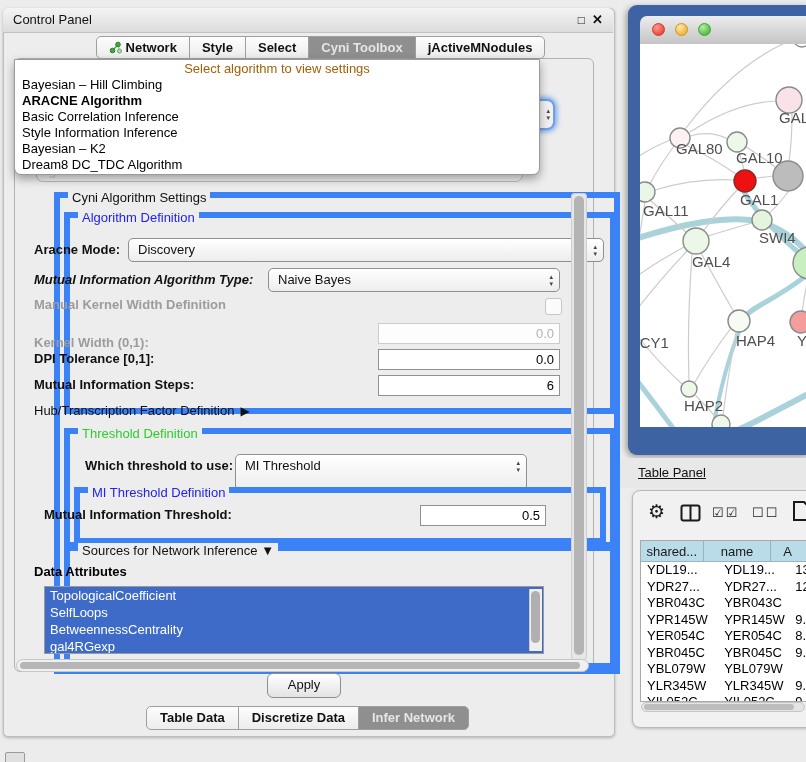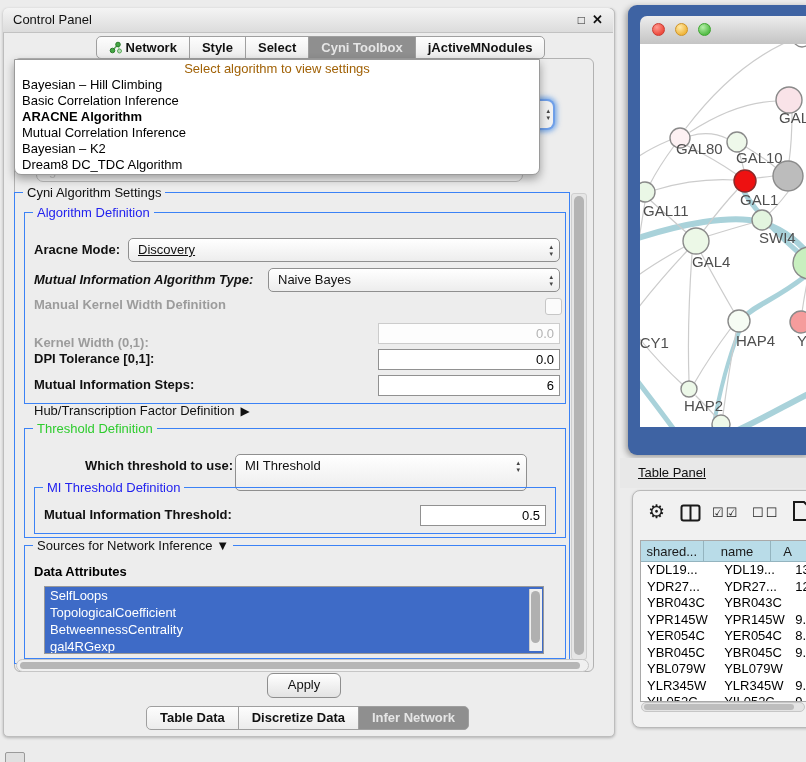--- a/index.html
+++ b/index.html
@@ -35,21 +35,21 @@
       padding-left:12px;color:#c9c9c9;box-sizing:border-box;}
 
   
   #algo-popup{position:absolute;left:14px;top:59px;width:524px;height:114px;background:#fff;
       border:1px solid #9a9a9a;border-radius:0 0 7px 7px;box-shadow:0 4px 10px rgba(0,0,0,.35);z-index:30;}
   #algo-prompt{height:17px;line-height:17px;text-align:center;color:#a16207;font-size:13px;}
   .algo-item{height:16px;line-height:16px;font-size:13px;padding-left:7px;color:#000;}
   .algo-item.bold{font-weight:bold;}
 
   
-  .group{position:absolute;border:1px solid #3b82f6;z-index:3;}
+  .group{position:absolute;border:6px solid #3b82f6;z-index:3;margin-left:40px;}
   .gtitle{position:absolute;top:-8px;left:8px;background:#ededed;padding:0 4px;font-size:13px;color:#111;white-space:nowrap;}
   .gtitle.blue{color:#2222ee;}
   .gtitle.green{color:#2ecc2e;}
 
   .flabel{position:absolute;font-size:13px;font-weight:bold;color:#111;white-space:nowrap;z-index:3;line-height:24px;}
   .flabel.gray{color:#9c9c9c;}
 
   .combo{position:absolute;border:1px solid #8f8f8f;border-radius:5px;background:linear-gradient(#ffffff,#ededed);
       font-size:13px;line-height:22px;padding-left:9px;box-sizing:border-box;z-index:3;color:#111;}
   .stepper{position:absolute;right:6px;top:4px;display:flex;flex-direction:column;align-items:center;
@@ -178,37 +178,37 @@
     </span>
 </div>
 <div id="bg-combo">
   <span>gal-filtered sif default node</span>
 </div>
 
 <div id="algo-popup">
   <div id="algo-prompt">Select algorithm to view settings</div>
   <div id="algo-items">
       <div class="algo-item">Bayesian – Hill Climbing</div>
+      <div class="algo-item bold">ARACNE Algorithm</div>
       <div class="algo-item">Basic Correlation Inference</div>
-      <div class="algo-item bold">ARACNE Algorithm</div>
-      <div class="algo-item">Mutual Correlation Inference</div>
+      <div class="algo-item">Style Information Inference</div>
       <div class="algo-item">Bayesian – K2</div>
       <div class="algo-item">Dream8 DC_TDC Algorithm</div>
     </div>
 </div>
 
 <div class="group" style="left:14px;top:192px;width:554px;height:470px;">
   <span class="gtitle">Cyni Algorithm Settings</span>
 </div>
 
 <div class="group" style="left:24px;top:212px;width:540px;height:190px;">
   <span class="gtitle blue">Algorithm Definition</span>
 </div>
 <span class="flabel" style="left:34px;top:238px;">Aracne Mode:</span>
-<div class="combo" style="left:128px;top:238px;width:432px;height:24px;text-decoration:underline;">
+<div class="combo" style="left:128px;top:238px;width:476px;height:24px;">
   <span>Discovery</span>
   <span class="stepper">
       <span>▴</span>
       <span>▾</span>
     </span>
 </div>
 <span class="flabel" style="left:34px;top:268px;font-style:italic;">Mutual Information Algorithm Type:</span>
 <div class="combo" style="left:268px;top:268px;width:292px;height:24px;">
   <span>Naive Bayes</span>
   <span class="stepper">
@@ -244,22 +244,22 @@
   <span class="gtitle blue">MI Threshold Definition</span>
 </div>
 <span class="flabel" style="left:44px;top:503px;">Mutual Information Threshold:</span>
 <div class="field" style="left:420px;top:505px;width:126px;height:21px;">0.5</div>
 
 <div class="group" style="left:24px;top:545px;width:540px;height:112px;">
   <span class="gtitle"><span>Sources for Network Inference</span> <span>▼</span></span>
 </div>
 <span id="attr-label">Data Attributes</span>
 <div id="attr-list">
+    <div class="attr-item">TopologicalCoefficient</div>
     <div class="attr-item">SelfLoops</div>
-    <div class="attr-item">TopologicalCoefficient</div>
     <div class="attr-item">BetweennessCentrality</div>
     <div class="attr-item">gal4RGexp</div>
   </div>
 <div id="attr-scroll">
     <div id="attr-thumb"></div>
   </div>
 
 <div id="v-scroll">
     <div id="v-thumb"></div>
   </div>

